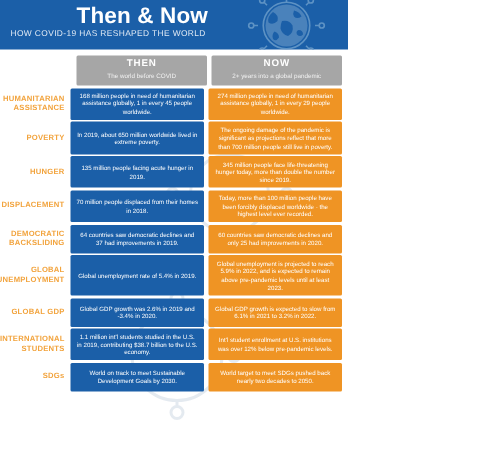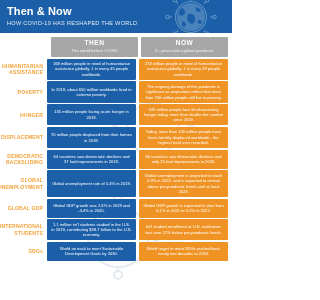--- a/index.html
+++ b/index.html
@@ -20,24 +20,25 @@
   
   .header {
     position: relative;
     height: 33px;
     background: #1b5fa8;
     overflow: hidden;
     padding: 5px 0 0 7px;
   }
   .header-title {
     color: #ffffff;
-    font-size: 11px;
+    font-size: 15px;
     font-weight: bold;
     letter-spacing: 0.1px;
     line-height: 12px;
+    margin-left: 44px;
   }
   .header-sub {
     color: #dfe9f4;
     font-size: 5.6px;
     letter-spacing: 0.25px;
     line-height: 9px;
     margin-top: 2px;
     font-weight: normal;
   }
   .header-art {

